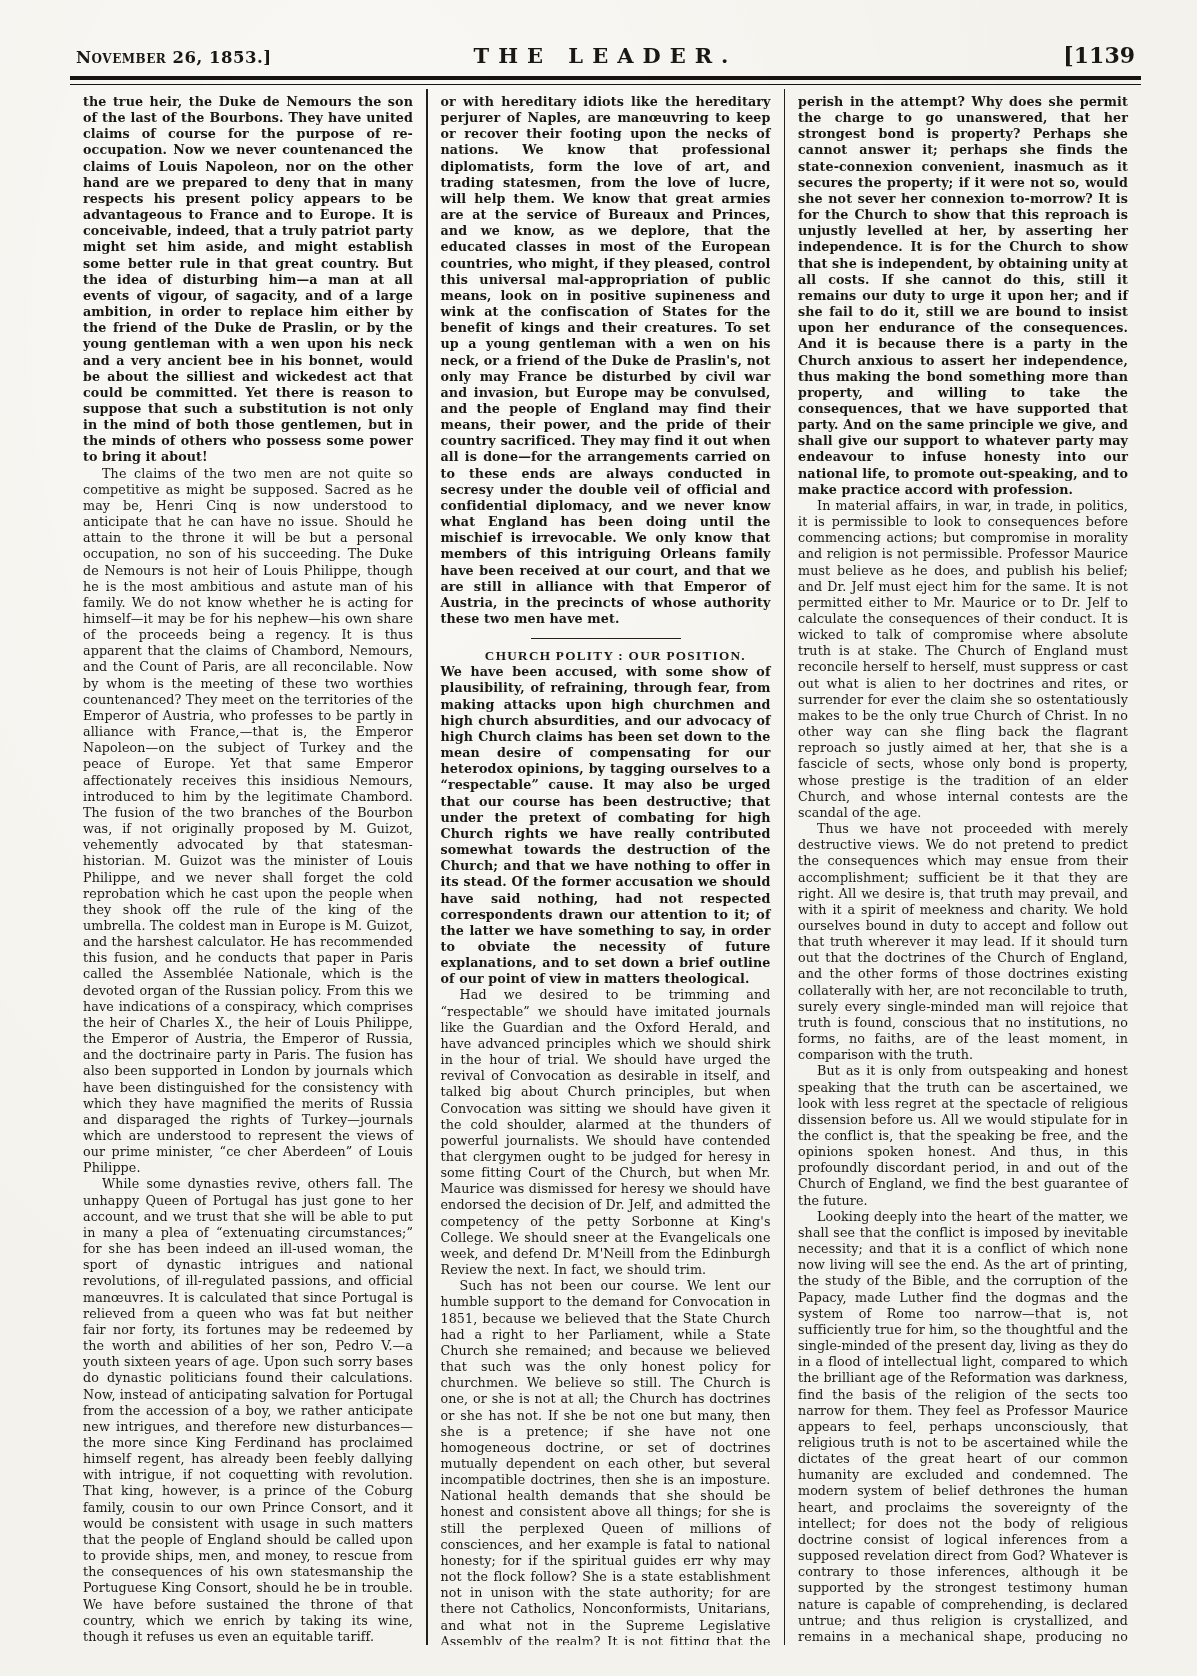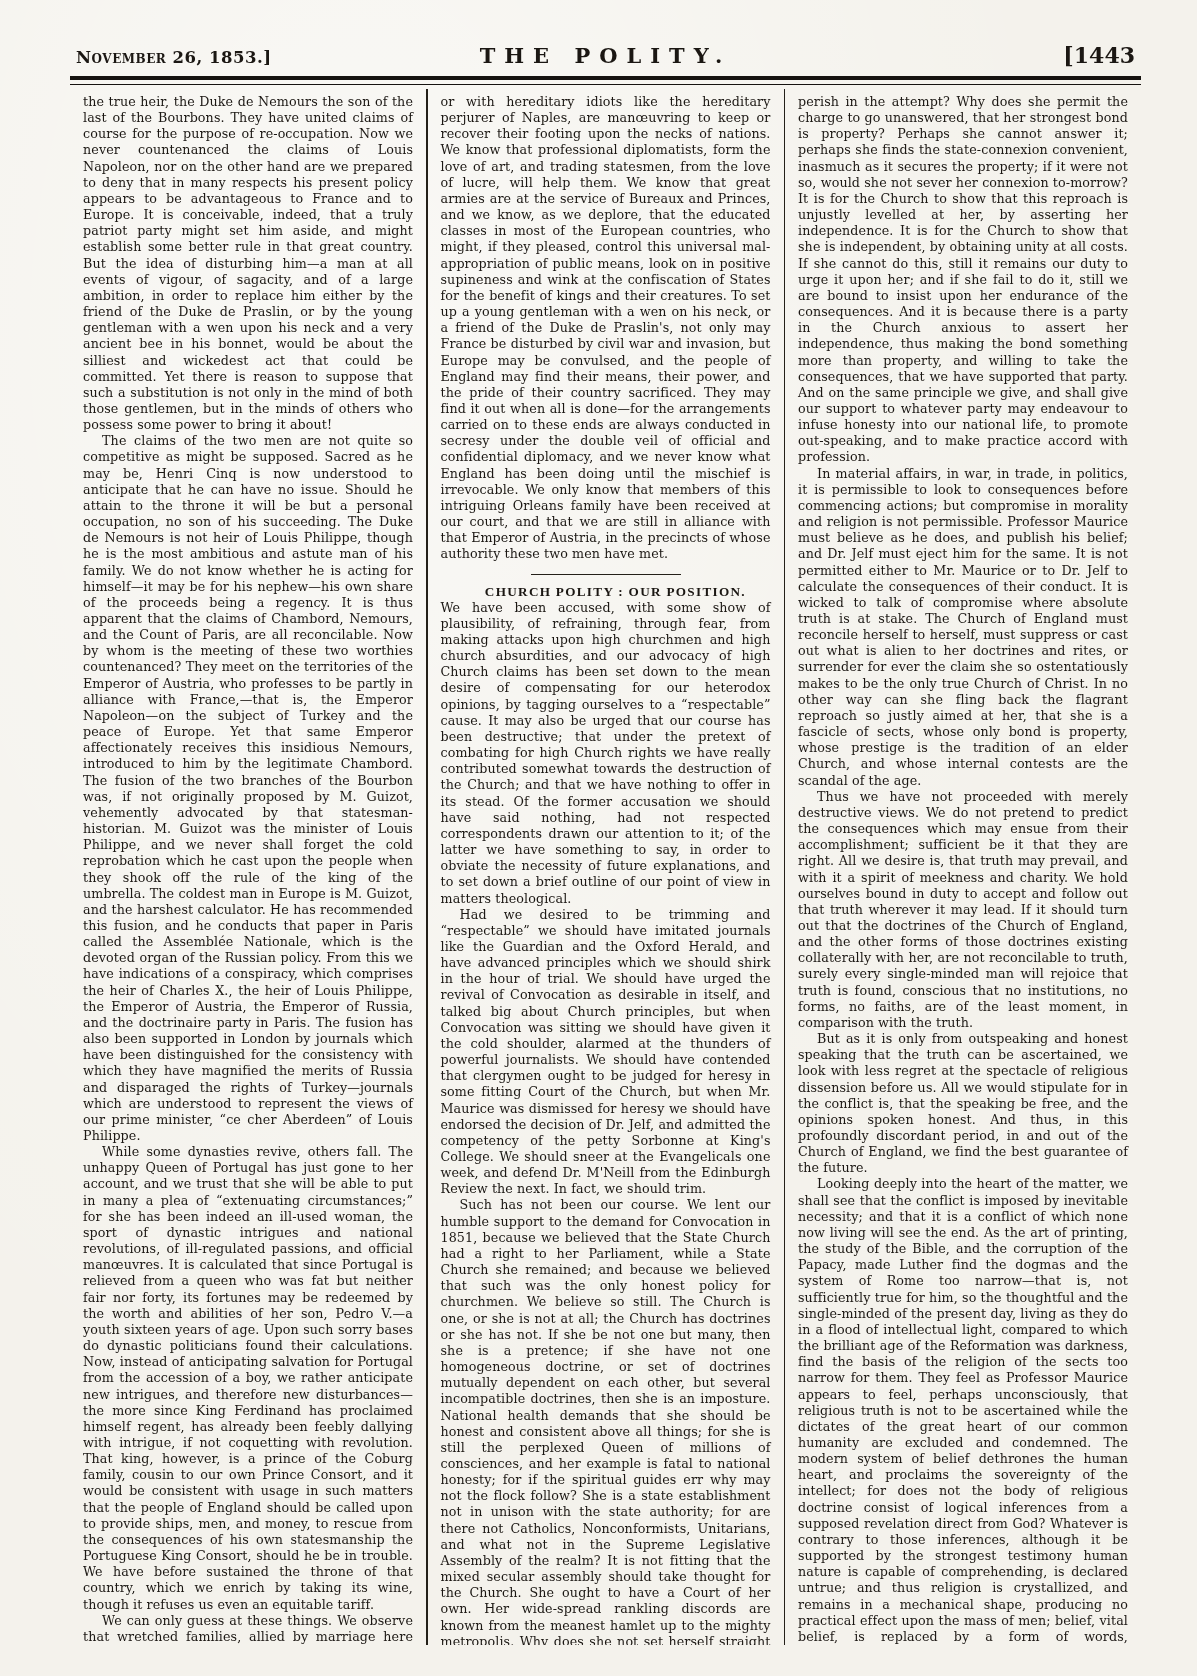--- a/index.html
+++ b/index.html
@@ -48,41 +48,41 @@
   .vrule { width: 1.5px; background: #242019; }
   .col {
     flex: 1 1 0;
     padding: 5px 13px 0 13px;
     text-align: justify;
     font-size: 12.7px;
     line-height: 16.15px;
     letter-spacing: .1px;
   }
   .col p { margin: 0; text-indent: 1.5em; }
-  .col p.cont { text-indent: 0; }
+  .col p.cont { text-indent: 0; font-weight: bold; }
   .section-sep {
     width: 150px; height: 0;
     border-top: 1.5px solid #242019;
     margin: 11px auto 9px auto;
   }
   .section-heading {
     text-align: center; font-weight: 700;
     font-size: 13.2px; letter-spacing: 1.3px;
     margin: 0 0 7px 0; text-indent: 0; font-family: Liberation Serif, serif;
   }
 </style>
 </head>
 <body>
 
 <div class="page">
 
   <div class="masthead">
     <div class="masthead-date">November 26, 1853.]</div>
-    <div class="masthead-title">THE POLITY.</div>
-    <div class="masthead-page">[1443</div>
+    <div class="masthead-title">THE LEADER.</div>
+    <div class="masthead-page">[1139</div>
   </div>
 
   <div class="double-rule"></div>
 
   <div class="columns">
 
     <div class="col">
       <p class="cont">the true heir, the Duke de Nemours the son of the last of the Bourbons. They have united claims of course for the purpose of re-occupation. Now we never countenanced the claims of Louis Napoleon, nor on the other hand are we prepared to deny that in many respects his present policy appears to be advantageous to France and to Europe. It is conceivable, indeed, that a truly patriot party might set him aside, and might establish some better rule in that great country. But the idea of disturbing him—a man at all events of vigour, of sagacity, and of a large ambition, in order to replace him either by the friend of the Duke de Praslin, or by the young gentleman with a wen upon his neck and a very ancient bee in his bonnet, would be about the silliest and wickedest act that could be committed. Yet there is reason to suppose that such a substitution is not only in the mind of both those gentlemen, but in the minds of others who possess some power to bring it about!</p>
       <p>The claims of the two men are not quite so competitive as might be supposed. Sacred as he may be, Henri Cinq is now understood to anticipate that he can have no issue. Should he attain to the throne it will be but a personal occupation, no son of his succeeding. The Duke de Nemours is not heir of Louis Philippe, though he is the most ambitious and astute man of his family. We do not know whether he is acting for himself—it may be for his nephew—his own share of the proceeds being a regency. It is thus apparent that the claims of Chambord, Nemours, and the Count of Paris, are all reconcilable. Now by whom is the meeting of these two worthies countenanced? They meet on the territories of the Emperor of Austria, who professes to be partly in alliance with France,—that is, the Emperor Napoleon—on the subject of Turkey and the peace of Europe. Yet that same Emperor affectionately receives this insidious Nemours, introduced to him by the legitimate Chambord. The fusion of the two branches of the Bourbon was, if not originally proposed by M. Guizot, vehemently advocated by that statesman-historian. M. Guizot was the minister of Louis Philippe, and we never shall forget the cold reprobation which he cast upon the people when they shook off the rule of the king of the umbrella. The coldest man in Europe is M. Guizot, and the harshest calculator. He has recommended this fusion, and he conducts that paper in Paris called the Assemblée Nationale, which is the devoted organ of the Russian policy. From this we have indications of a conspiracy, which comprises the heir of Charles X., the heir of Louis Philippe, the Emperor of Austria, the Emperor of Russia, and the doctrinaire party in Paris. The fusion has also been supported in London by journals which have been distinguished for the consistency with which they have magnified the merits of Russia and disparaged the rights of Turkey—journals which are understood to represent the views of our prime minister, “ce cher Aberdeen” of Louis Philippe.</p>
       <p>While some dynasties revive, others fall. The unhappy Queen of Portugal has just gone to her account, and we trust that she will be able to put in many a plea of “extenuating circumstances;” for she has been indeed an ill-used woman, the sport of dynastic intrigues and national revolutions, of ill-regulated passions, and official manœuvres. It is calculated that since Portugal is relieved from a queen who was fat but neither fair nor forty, its fortunes may be redeemed by the worth and abilities of her son, Pedro V.—a youth sixteen years of age. Upon such sorry bases do dynastic politicians found their calculations. Now, instead of anticipating salvation for Portugal from the accession of a boy, we rather anticipate new intrigues, and therefore new disturbances—the more since King Ferdinand has proclaimed himself regent, has already been feebly dallying with intrigue, if not coquetting with revolution. That king, however, is a prince of the Coburg family, cousin to our own Prince Consort, and it would be consistent with usage in such matters that the people of England should be called upon to provide ships, men, and money, to rescue from the consequences of his own statesmanship the Portuguese King Consort, should he be in trouble. We have before sustained the throne of that country, which we enrich by taking its wine, though it refuses us even an equitable tariff.</p>

